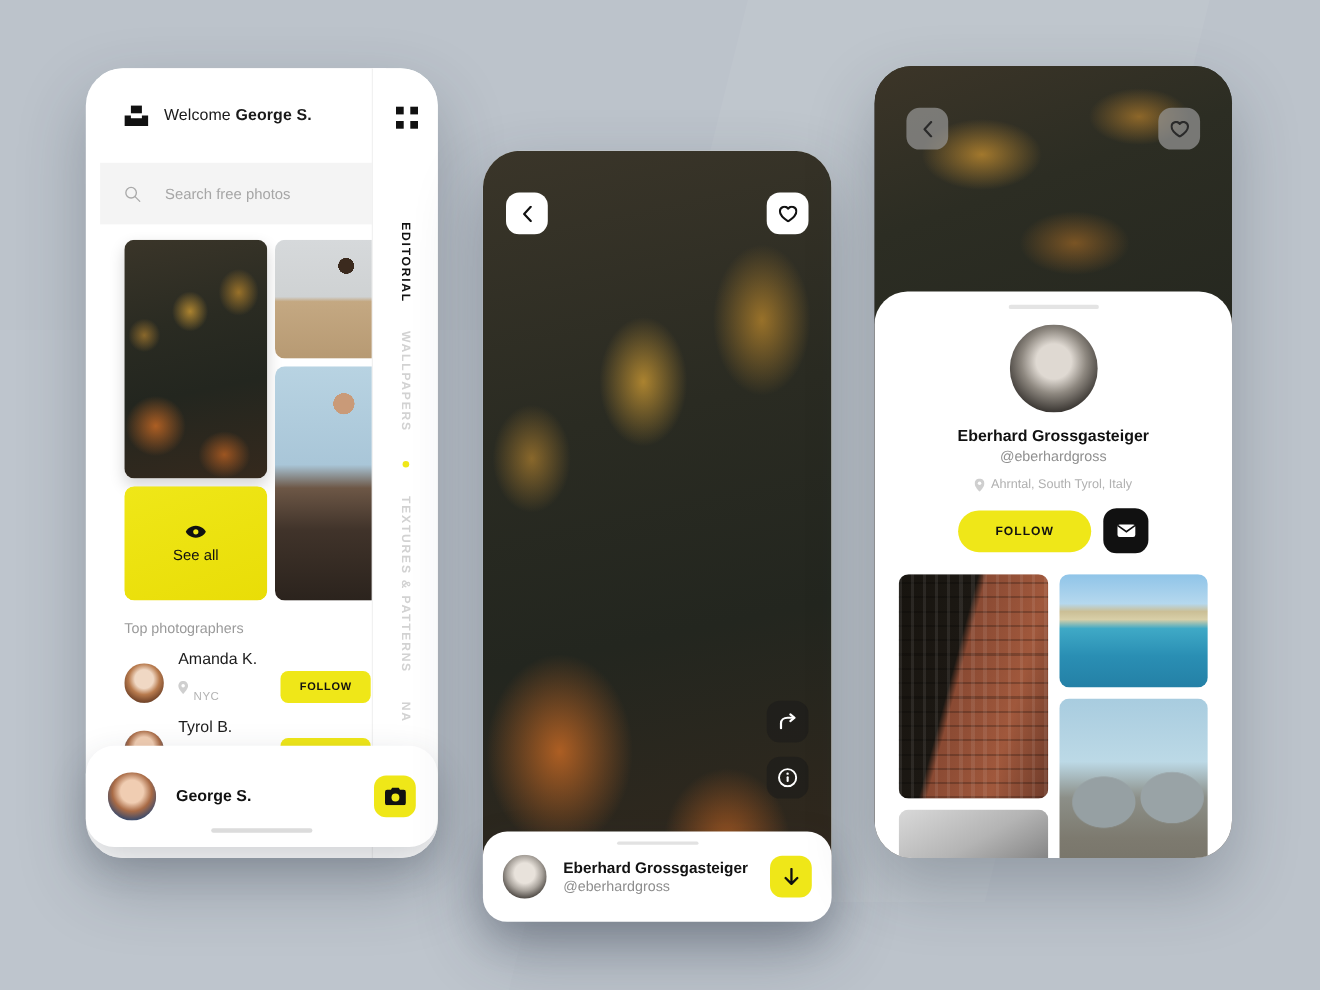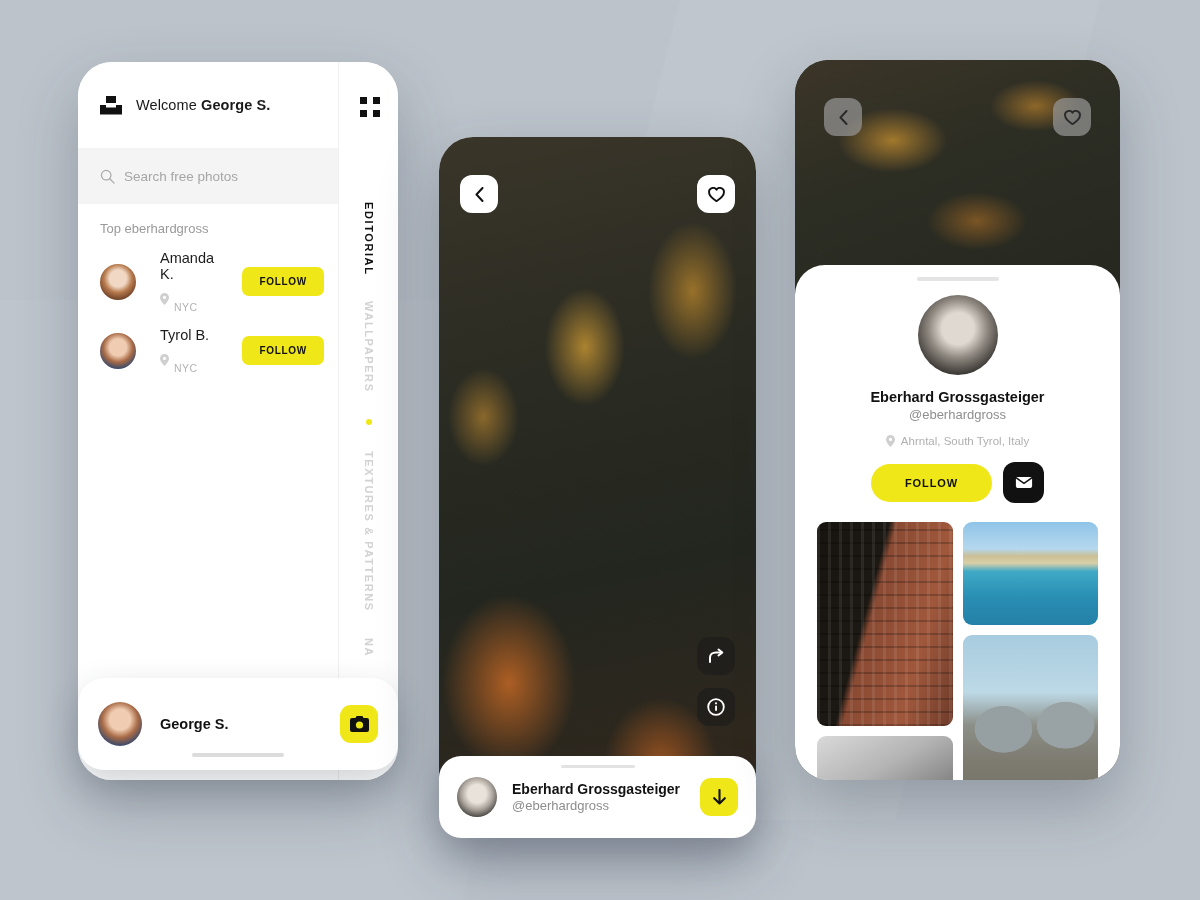--- a/index.html
+++ b/index.html
@@ -35,42 +35,42 @@
     overflow: hidden;
     background: #fff;
   }
 
   
   #phone1 {
     left: 78px; top: 62px; width: 320px; height: 718px;
     box-shadow: 0 26px 60px rgba(40,50,65,0.28);
   }
   .p1-main {
-    position: absolute; left: 0; top: 0; width: 260px; height: 100%;
+    position: absolute; left: 13px; top: 0; width: 260px; height: 100%;
     background: #fff;
   }
   .p1-header {
     height: 86px; display: flex; align-items: center; padding: 0 0 0 22px;
   }
   .unsplash-logo { width: 22px; height: 19px; position: relative; flex: none; }
   .unsplash-logo::before {
     content: ""; position: absolute; left: 6px; top: 0;
     width: 10px; height: 7px; background: #111;
   }
   .unsplash-logo::after {
     content: ""; position: absolute; left: 0; top: 9px;
     width: 22px; height: 10px; background: #111;
     clip-path: polygon(0 0, 6px 0, 6px 3px, 16px 3px, 16px 0, 22px 0, 22px 10px, 0 10px);
   }
   .welcome { margin-left: 14px; font-size: 14.5px; color: #1a1a1a; letter-spacing: .1px; }
   .welcome b { font-weight: 700; }
 
   .p1-search {
     height: 56px; background: #f4f4f4; display: flex; align-items: center;
-    padding-left: 22px; gap: 9px;
+    padding-left: 22px; gap: 22px;
   }
   .search-ico { width: 15px; height: 15px; flex: none; }
   .search-ico circle, .search-ico line { stroke: #a9a9a9; }
   .search-ph { font-size: 13.5px; color: #a6a6a6; }
 
   .p1-grid {
     display: grid; grid-template-columns: 130px 1fr;
     grid-template-rows: 108px 102px 104px;
     gap: 7px; padding: 14px 0 0 22px;
   }
@@ -85,21 +85,21 @@
     display: flex; flex-direction: column; align-items: center; justify-content: center;
     gap: 7px; border-radius: 9px; height: 100%;
   }
   .see-all .eye { width: 20px; height: 13px; }
   .see-all-label { font-size: 13.5px; color: #111; }
 
   .p1-sect {
     margin: 17px 0 0 22px; font-size: 13px; color: #9a9a9a;
   }
   .photog {
-    display: flex; align-items: center; margin: 14px 0 0 22px; gap: 24px;
+    display: flex; align-items: flex-end; margin: 14px 0 0 22px; gap: 13px;
   }
   .av { border-radius: 50%; flex: none; overflow: hidden; }
   .av-36 { width: 36px; height: 36px; }
   .pg-info { flex: 1; }
   .pg-name { font-size: 14.5px; color: #1c1c1c; }
   .pg-loc { display: flex; align-items: center; gap: 5px; margin-top: 3px; }
   .pin { width: 9px; height: 12px; flex: none; }
   .pg-loc-txt { font-size: 10.5px; color: #b3b3b3; letter-spacing: .4px; margin-top: 16px; }
   .follow-btn {
     background: #efe718; border: none; border-radius: 7px;
@@ -297,22 +297,42 @@
     </div>
 
     <div class="p1-search">
       <svg class="search-ico" viewBox="0 0 16 16" fill="none">
         <circle cx="6.6" cy="6.6" r="5.1" stroke-width="1.3"></circle>
         <line x1="10.4" y1="10.4" x2="15" y2="15" stroke-width="1.3" stroke-linecap="round"></line>
       </svg>
       <span class="search-ph">Search free photos</span>
     </div>
 
-
-    <div class="p1-sect">Top eberhardgross</div>
+    <div class="p1-grid">
+      <div class="tile tile-big">
+          <div class="ph-forest"></div>
+        </div>
+      <div class="tile tile-bike">
+          <div class="ph-bike"></div>
+        </div>
+      <div class="tile tile-port">
+          <div class="ph-portrait"></div>
+        </div>
+      <div class="tile tile-see">
+        <div class="see-all">
+          <svg class="eye" viewBox="0 0 22 14">
+            <path d="M11 1C5.5 1 1.6 5.3 1 7c.6 1.7 4.5 6 10 6s9.4-4.3 10-6c-.6-1.7-4.5-6-10-6z" fill="#111"></path>
+            <circle cx="11" cy="7" r="2.6" fill="#efe718"></circle>
+          </svg>
+          <span class="see-all-label">See all</span>
+        </div>
+      </div>
+    </div>
+
+    <div class="p1-sect">Top photographers</div>
 
     <div class="photog">
       <div class="av av-36">
           <div class="ph-face-b"></div>
         </div>
       <div class="pg-info">
         <div class="pg-name">Amanda K.</div>
         <div class="pg-loc">
           <svg class="pin" viewBox="0 0 9 12">
             <path d="M4.5 0C2 0 0 2 0 4.5 0 7.6 4.5 12 4.5 12S9 7.6 9 4.5C9 2 7 0 4.5 0z" fill="#cfcfcf"></path>

